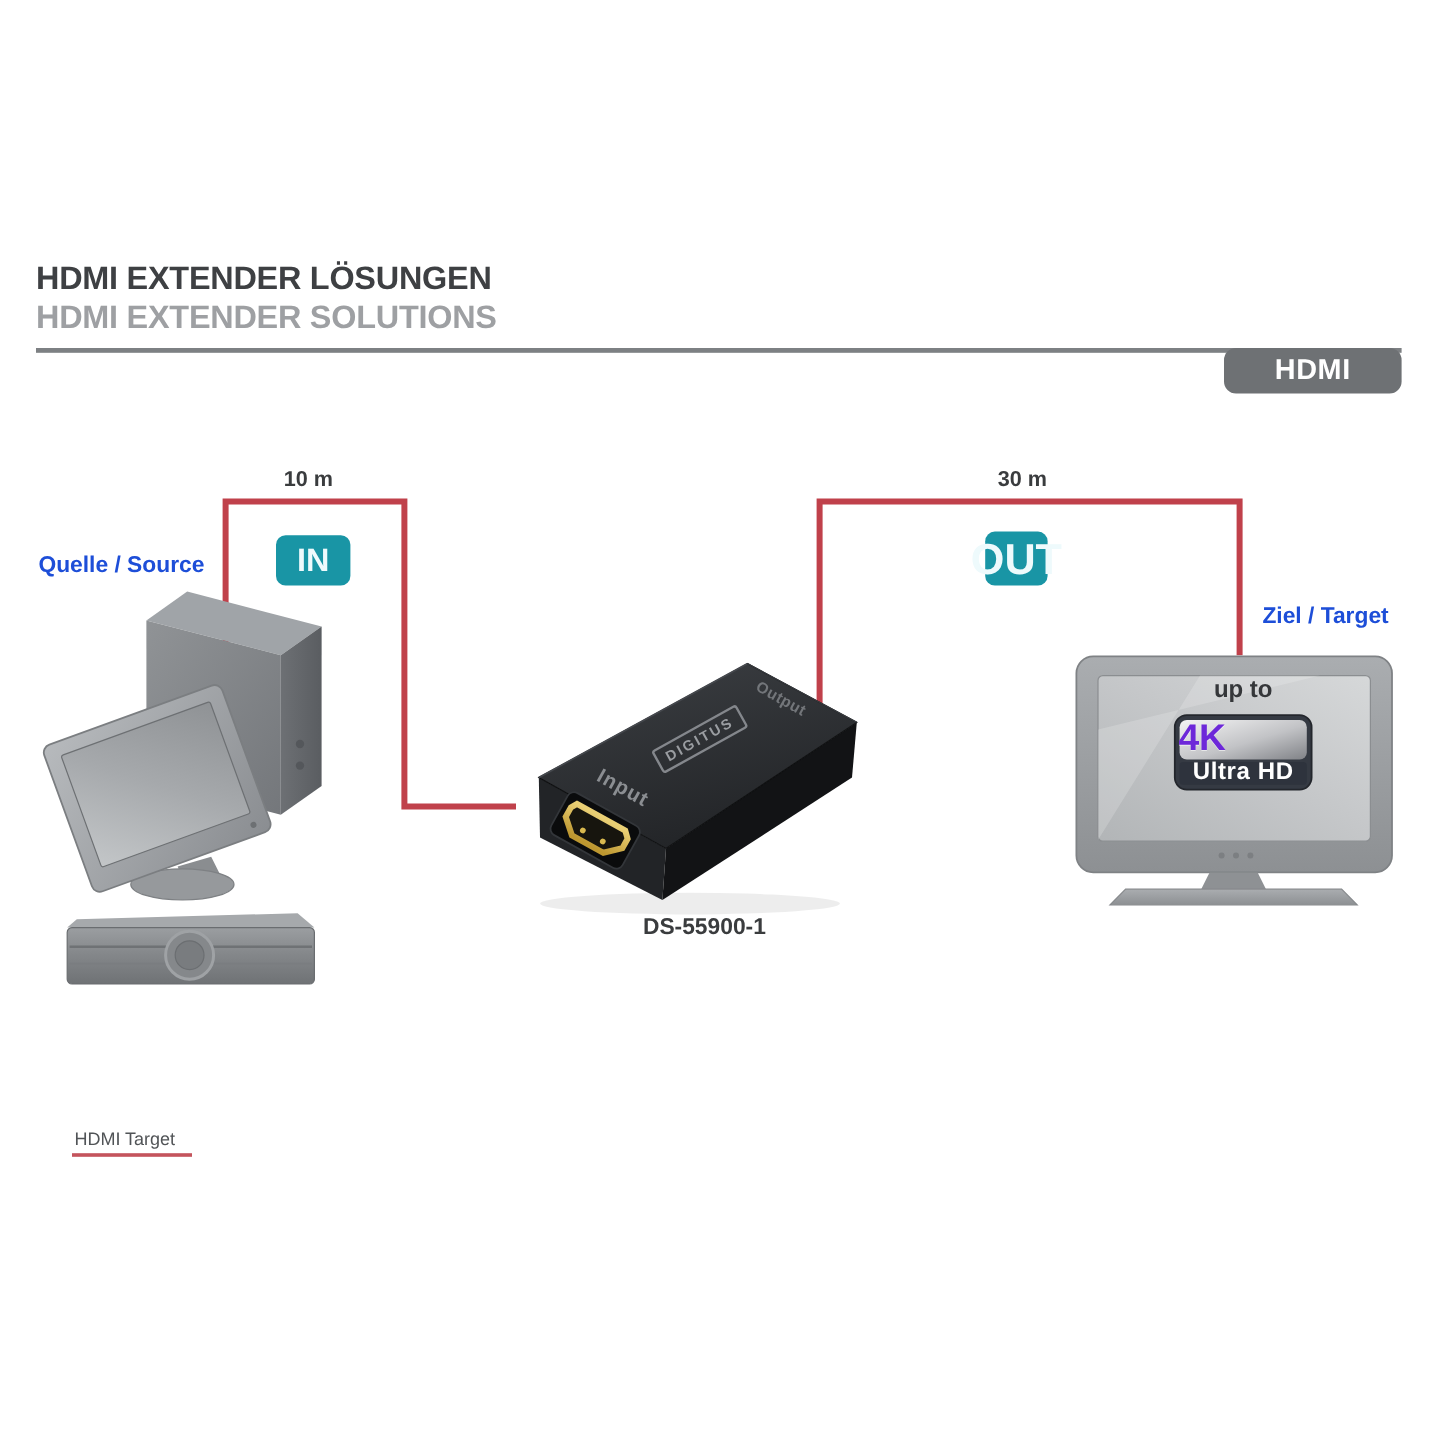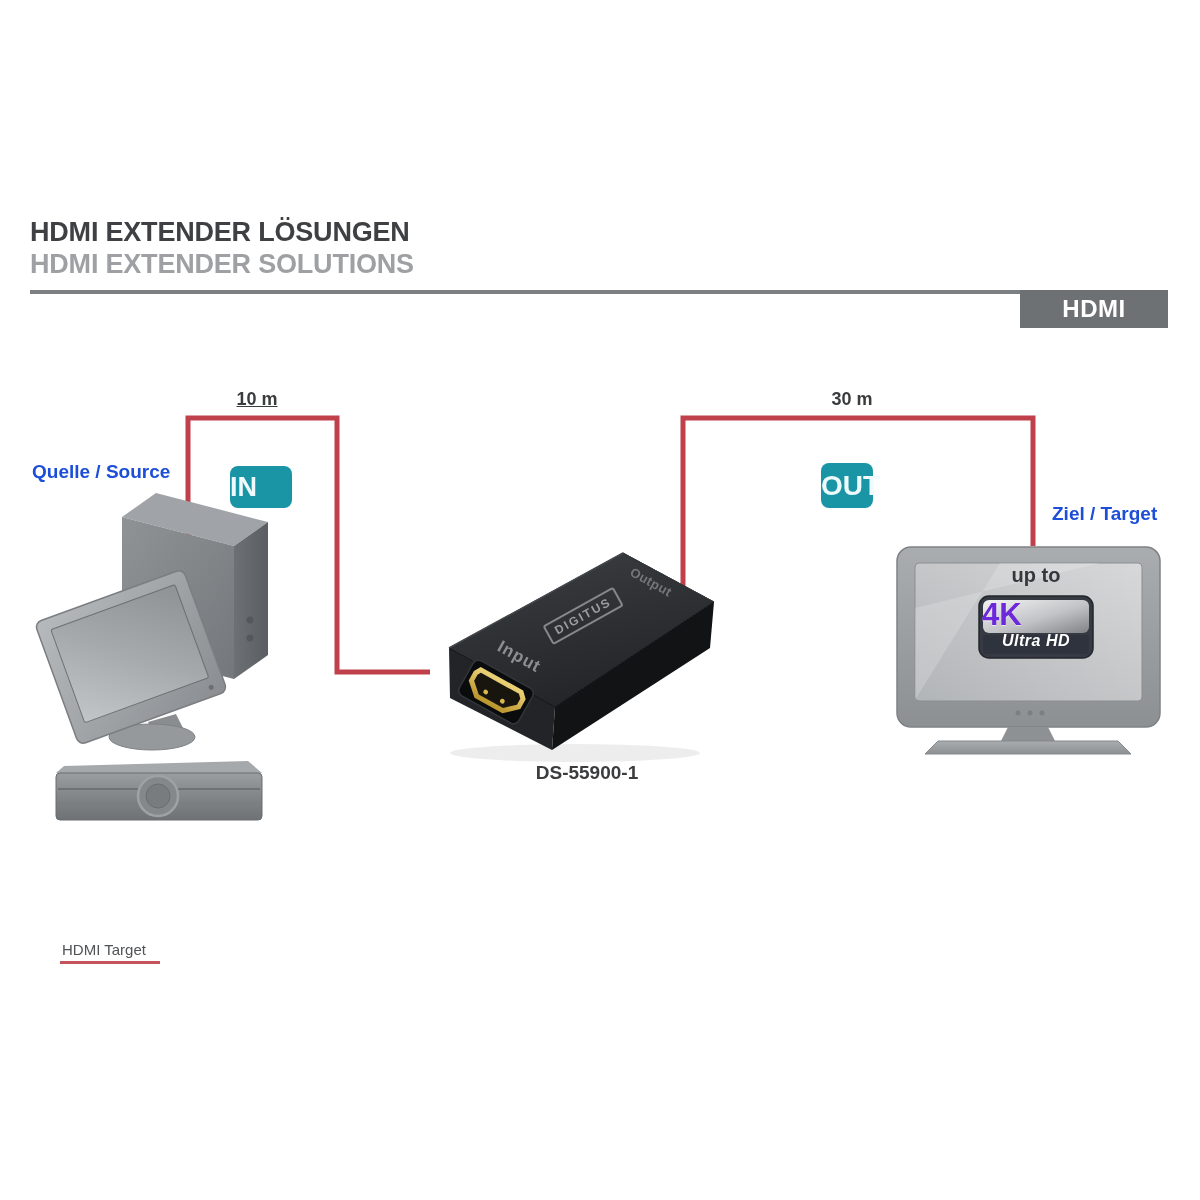--- a/index.html
+++ b/index.html
@@ -10,53 +10,53 @@
   }
   .canvas{position:relative;width:1200px;height:1200px;}
   .abs{position:absolute;}
   svg.diagram{position:absolute;left:0;top:0;}
 
   
   .title-de{left:30px;top:217px;font-size:27px;font-weight:700;color:#3e4043;letter-spacing:-0.2px;white-space:nowrap;}
   .title-en{left:30px;top:249px;font-size:27px;font-weight:700;color:#9ea0a3;letter-spacing:-0.2px;white-space:nowrap;}
   .rule{left:30px;top:290px;width:1138px;height:4px;background:#7d8083;}
   .hdmi-badge{left:1020px;top:290px;width:148px;height:38px;background:#6e7174;color:#ffffff;
-    font-size:24px;font-weight:700;display:flex;align-items:center;justify-content:center;letter-spacing:0.5px;}
+    font-size:24px;font-weight:700;display:flex;align-items:center;justify-content:center;letter-spacing:0.5px;border-radius:10px;}
 
   
   .len{width:90px;text-align:center;font-size:18px;font-weight:700;color:#3a3c3e;}
-  .len-in{left:212px;top:389px;text-decoration:underline;}
+  .len-in{left:212px;top:389px;}
   .len-out{left:807px;top:389px;}
 
   
   .io-badge{background:#1995a5;color:#eefafc;border-radius:8px;font-weight:700;
-    display:flex;align-items:center;margin-top:20px;}
+    display:flex;align-items:center;justify-content:center;}
   .badge-in{left:230px;top:446px;width:62px;height:42px;font-size:27px;}
-  .badge-out{left:821px;top:443px;width:52px;height:45px;font-size:28px;}
+  .badge-out{left:821px;top:443px;width:52px;height:45px;font-size:36px;}
 
   
   .endpoint{font-size:19px;font-weight:700;color:#1d4ed8;white-space:nowrap;}
   .src-label{left:32px;top:461px;}
   .tgt-label{left:1052px;top:503px;}
 
   
   .model-label{left:502px;top:762px;width:170px;text-align:center;font-size:19px;font-weight:700;color:#3a3c3e;}
   .input-label{left:519px;top:657px;transform:translate(-50%,-50%) rotate(29deg);
     font-size:17px;font-weight:700;color:#8b8e92;letter-spacing:1px;}
   .output-label{left:651px;top:582px;transform:translate(-50%,-50%) rotate(29deg);
     font-size:13px;font-weight:700;color:#73767a;letter-spacing:0.5px;}
   .digitus-box{left:583px;top:616px;transform:translate(-50%,-50%) rotate(-29deg);
     border:2px solid #84878c;border-radius:3px;padding:2px 7px;color:#9a9da1;
     font-size:12px;font-weight:700;letter-spacing:2px;white-space:nowrap;}
 
   
   .tv-upto{left:984px;top:564px;width:104px;text-align:center;font-size:20px;font-weight:700;color:#35373a;}
   .tv-4k{left:982px;top:597px;width:108px;text-align:left;font-size:31px;font-weight:700;color:#6d28d9;
     text-shadow:0 1px 0 rgba(255,255,255,0.55);}
-  .tv-uhd{left:982px;top:632px;width:108px;text-align:center;font-size:16px;font-weight:700;color:#ffffff;letter-spacing:0.5px;font-style:italic;}
+  .tv-uhd{left:982px;top:632px;width:108px;text-align:center;font-size:20px;font-weight:700;color:#ffffff;letter-spacing:0.5px;}
 
   
   .legend-label{left:62px;top:941px;font-size:15px;color:#515457;}
   .legend-line{left:60px;top:961px;width:100px;height:3px;background:#c4545c;}
 </style>
 </head>
 <body>
 
 <div class="canvas">
 

